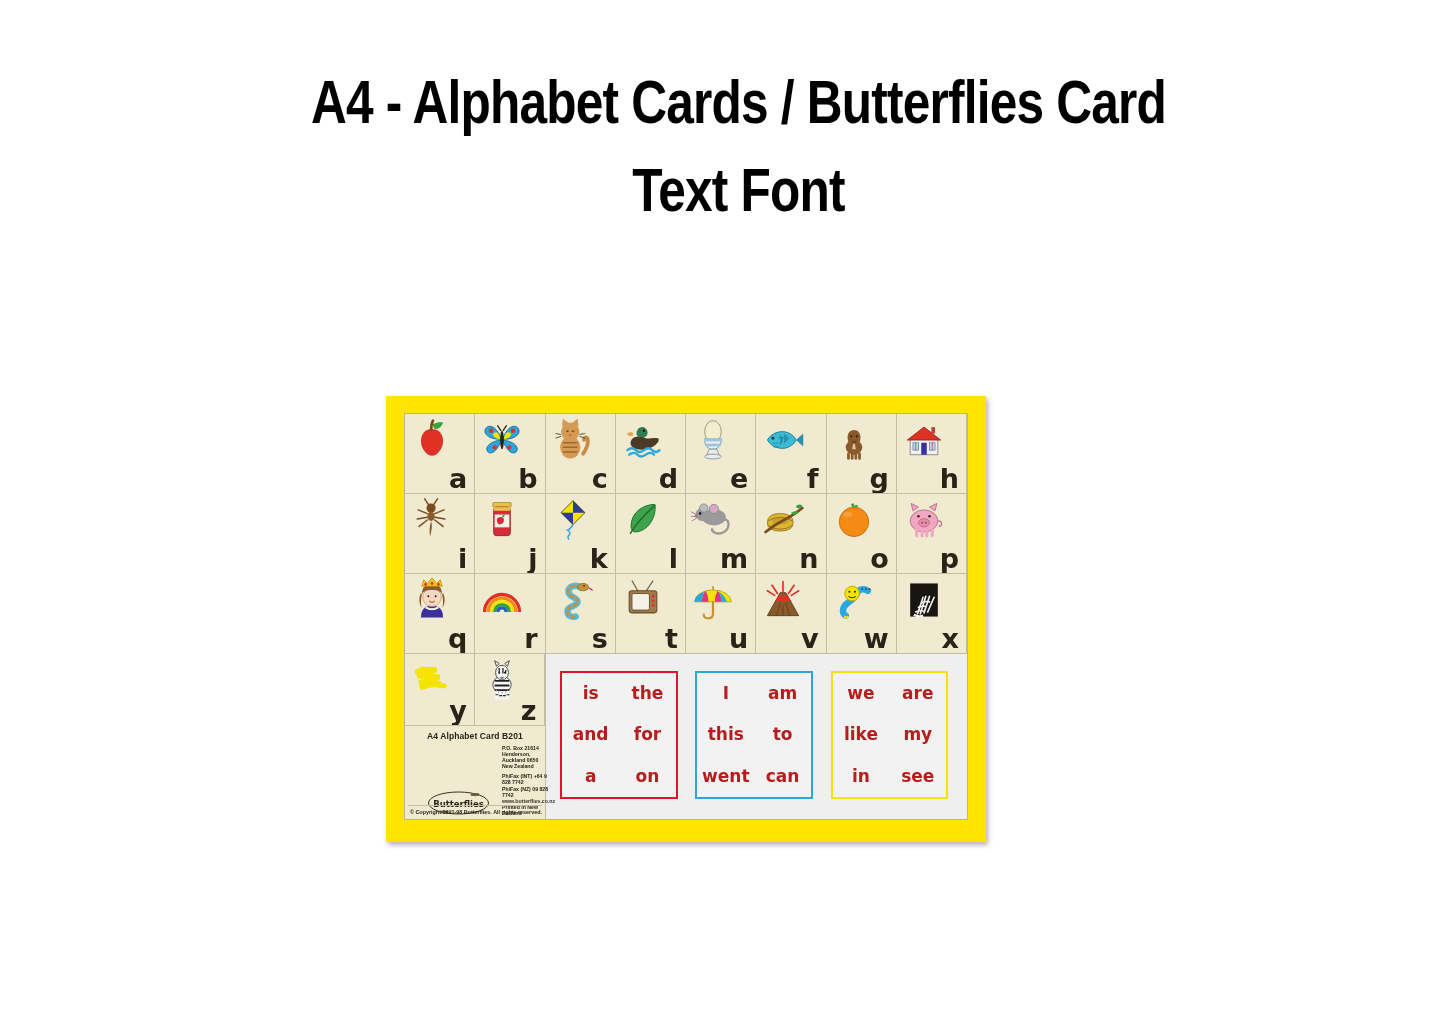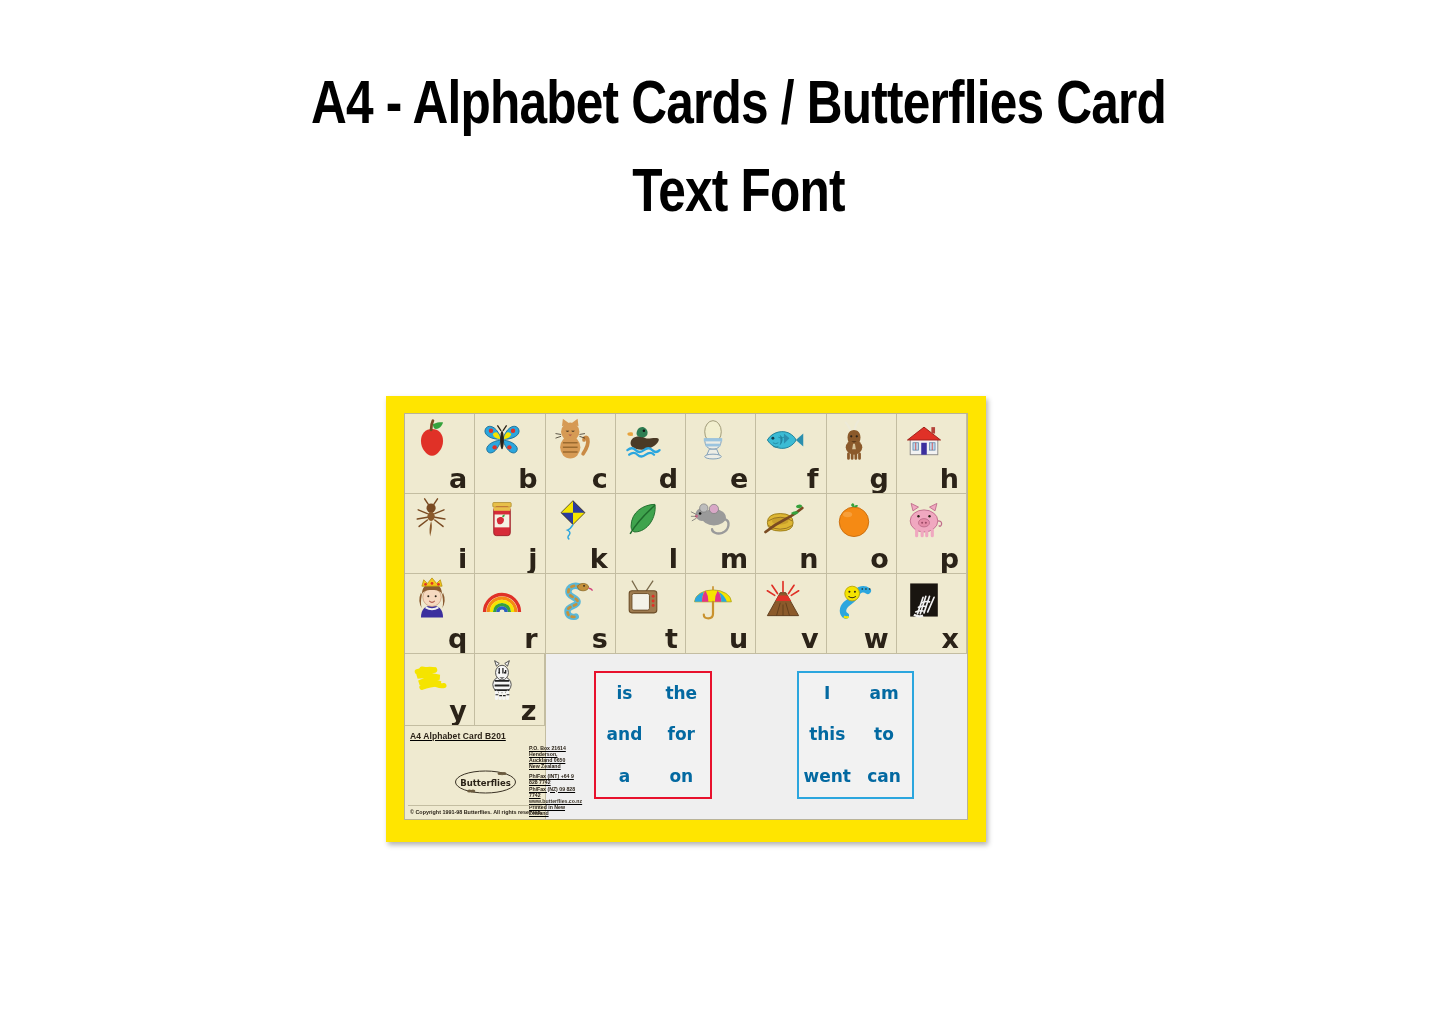--- a/index.html
+++ b/index.html
@@ -79,30 +79,29 @@
     width:25%;
     display:flex;flex-direction:column;
     border-right:1px solid #c3bda1;
     box-sizing:border-box;
   }
   .yz-cells{
     display:grid;grid-template-columns:1fr 1fr;height:80px;
   }
   .info{
     position:relative;flex:1;
-    padding:5px 3px 3px 5px;
+    padding:5px 3px 3px 22px;
     box-sizing:border-box;
-    text-decoration:underline;
   }
   .info-title{
     font-size:8.5px;font-weight:bold;color:#2b2318;
     letter-spacing:.1px;
     margin-bottom:3px;
   }
-  .info-mid{display:flex;gap:12px;align-items:center;margin-left:44px;}
+  .info-mid{display:flex;gap:12px;align-items:flex-end;}
   .logo{
     width:63px;height:26px;margin-top:5px;flex:0 0 auto;position:relative;
   }
   .logo svg{width:100%;height:100%;}
   .addr{
     font-size:5.2px;line-height:6.1px;font-weight:bold;color:#2b2318;
     padding-top:1px;
   }
   .addr .web{color:#3b3326;}
   .copy{
@@ -128,21 +127,21 @@
     align-items:center;justify-items:center;
     box-sizing:border-box;
   }
   .wordbox.red{border-color:#E8112D;}
   .wordbox.blue{border-color:#2BA6DE;}
   .wordbox.yellow{border-color:#F5E400;}
   .wordbox span{
     font-family:"DejaVu Sans", sans-serif;
     font-weight:bold;
     font-size:17px;
-    color:#0369a1;
+    color:#b91c1c;
   }
 </style>
 </head>
 <body>
 
 <div class="title-block">
   <div class="title-line">A4 - Alphabet Cards / Butterflies Card</div>
   <div class="title-line">Text Font</div>
 </div>
 
@@ -617,18 +616,26 @@
               <span>on</span>
             </div>
             <div class="wordbox blue">
               <span>I</span>
               <span>am</span>
               <span>this</span>
               <span>to</span>
               <span>went</span>
               <span>can</span>
             </div>
+            <div class="wordbox yellow">
+              <span>we</span>
+              <span>are</span>
+              <span>like</span>
+              <span>my</span>
+              <span>in</span>
+              <span>see</span>
+            </div>
           </div>
       </div>
 
     </div>
   </div>
 </div>
 
 </body></html>

